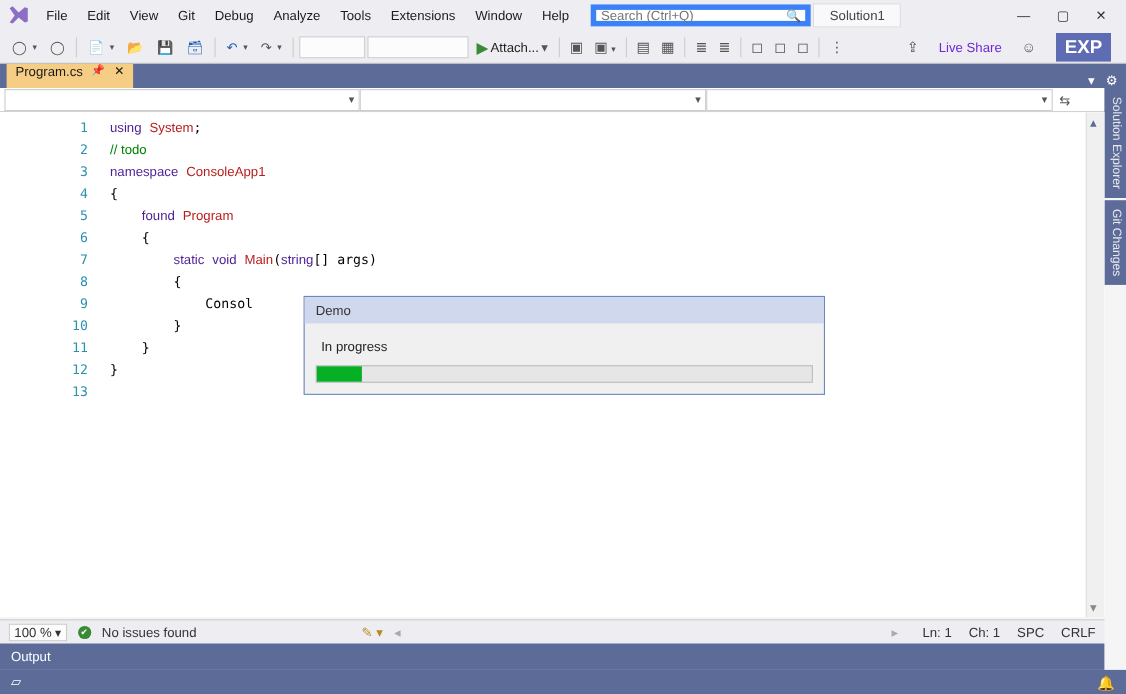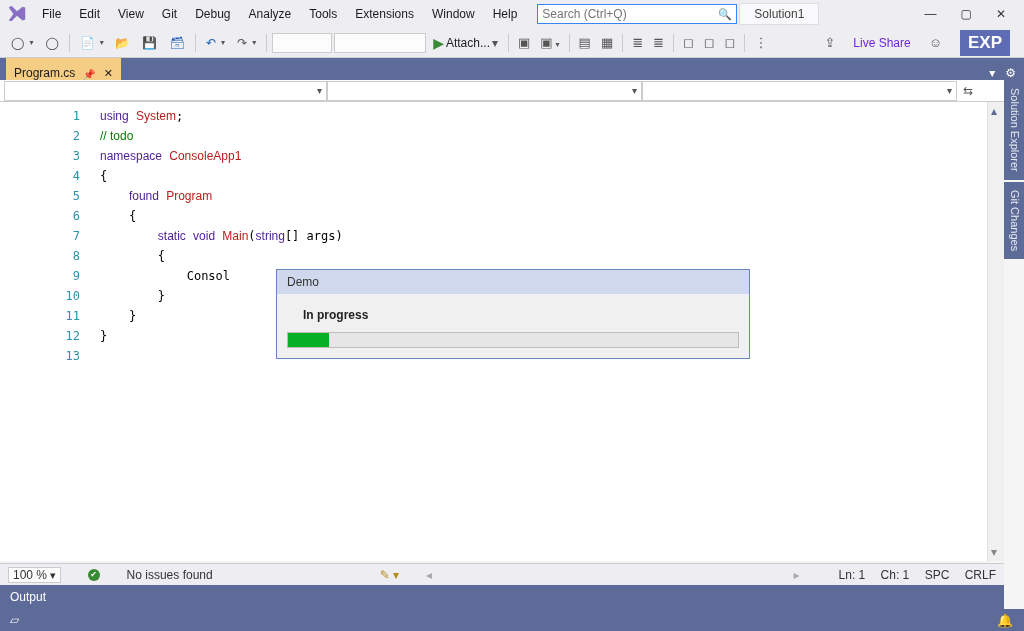--- a/index.html
+++ b/index.html
@@ -2,21 +2,21 @@
 <html><head>
 <meta charset="utf-8">
 <style>
 * { margin:0; padding:0; box-sizing:border-box; font-family:"Segoe UI",Arial,sans-serif; font-size:12px; }
 body { width:1024px; height:631px; background:#f5f5f5; overflow:hidden; position:relative; }
 
 
 .menubar { height:28px; background:#eeeef2; display:flex; align-items:center; padding:0 6px; gap:2px; color:#1b1b1b; }
 .vs-logo { width:22px; height:22px; margin-right:4px; }
 .menu-item { padding:4px 8px; color:#1b1b1b; cursor:default; }
-.search-box { margin-left:10px; width:200px; height:20px; border:1px solid #3b82f6; background:#fff; display:flex; align-items:center; justify-content:space-between; padding:0 4px; }
+.search-box { margin-left:10px; width:200px; height:20px; border:5px solid #3b82f6; background:#fff; display:flex; align-items:center; justify-content:space-between; padding:0 4px; }
 .search-box input { border:none; outline:none; width:160px; font-size:12px; color:#666; background:transparent; }
 .search-icon { font-size:11px; color:#333; }
 .solution-badge { padding:3px 14px; color:#444; background:#f9f9fb; border:1px solid #ddd; }
 .win-ctrls { margin-left:auto; display:flex; gap:24px; padding-right:12px; color:#333; }
 
 
 .toolbar { height:30px; background:#eeeef2; display:flex; align-items:center; padding:0 6px; gap:2px; color:#1b1b1b; border-bottom:1px solid #ccc; }
 .tb-btn { padding:2px 5px; display:inline-flex; align-items:center; gap:2px; color:#555; font-size:12px; }
 .tb-sep { width:1px; height:18px; background:#ccc; margin:0 3px; }
 .tb-dd::after { content:"▾"; font-size:8px; margin-left:3px; color:#555; }
@@ -24,21 +24,21 @@
 .tb-combo.wide { width:92px; }
 .play-icon { color:#388a34; font-size:14px; }
 .attach-lbl { color:#222; }
 .tb-icon { color:#555; font-size:13px; padding:0 4px; }
 .liveshare-box { margin-left:auto; display:flex; align-items:center; gap:14px; padding-right:8px; }
 .liveshare-lbl { color:#6d28d9; }
 .exp-badge { background:#5e6db3; color:#fff; padding:3px 8px; font-weight:bold; font-size:17px; }
 
 
 .tab-strip { height:22px; background:#5d6b99; display:flex; align-items:flex-end; }
-.file-tab { height:22px; background:#f5cd84; padding:0 8px; display:flex; align-items:flex-end; gap:8px; font-size:12px; color:#1b1b1b; margin-left:6px; }
+.file-tab { height:22px; background:#f5cd84; padding:0 8px; display:flex; align-items:flex-start; gap:8px; font-size:12px; color:#1b1b1b; margin-left:6px; }
 .tab-pin { font-size:10px; }
 .tab-close { font-size:11px; }
 .tab-strip-spacer { flex:1; }
 .tab-strip-right { display:flex; align-items:center; gap:10px; padding-right:8px; color:#fff; font-size:11px; }
 
 
 .navbar { height:22px; background:#fff; border-bottom:1px solid #ccc; display:flex; align-items:center; }
 .nav-combo { height:20px; border:1px solid #ccc; background:#fff; display:flex; align-items:center; justify-content:flex-end; padding-right:4px; font-size:10px; color:#555; }
 .nav-combo.c1 { width:323px; margin-left:4px; }
 .nav-combo.c2 { width:315px; }
@@ -60,26 +60,26 @@
 
 
 .vscroll { position:absolute; right:0; top:0; bottom:0; width:17px; background:#f0f0f0; border-left:1px solid #e0e0e0; }
 .vscroll .up::before { content:"▴"; color:#5d6b99; position:absolute; top:2px; left:3px; }
 .vscroll .dn::before { content:"▾"; color:#888; position:absolute; bottom:2px; left:3px; }
 
 
 .dialog { position:absolute; left:276px; top:269px; width:474px; background:#f0f0f0; border:1px solid #6a85c0; }
 .dialog-title { background:#cfd8ec; padding:5px 10px; color:#333; }
 .dialog-body { padding:10px; }
-.dialog-row { margin:4px 16px; color:#222;font-weight:bold; }
+.dialog-row { margin:4px 5px; color:#222; }
 .progress-track { height:16px; background:#e6e6e6; border:1px solid #bcbcbc; margin-top:10px; }
 .progress-fill { height:100%; background:#06b025; width:9%; }
 
 
-.edit-status { position:absolute; left:0; right:20px; bottom:46px; height:22px; background:#eeeef2; border-top:1px solid #ccc; display:flex; align-items:center; padding:0 8px; gap:27px; color:#333; }
+.edit-status { position:absolute; left:0; right:20px; bottom:46px; height:22px; background:#eeeef2; border-top:1px solid #ccc; display:flex; align-items:center; padding:0 8px; gap:10px; color:#333; }
 .zoom-combo { border:1px solid #ccc; padding:0 4px; font-size:11px; background:#fcfcfc; }
 .ok-icon { width:12px; height:12px; border-radius:50%; background:#388a34; display:inline-flex; align-items:center; justify-content:center; color:#fff; font-size:8px; }
 .edit-status .spacer { flex:1; }
 .caret-info span { margin-left:12px; }
 
 
 .output-hdr { position:absolute; left:0; right:20px; bottom:22px; height:24px; background:#5d6b99; color:#fff; display:flex; align-items:center; padding:0 10px; }
 
 
 .statusbar { position:absolute; left:0; right:0; bottom:0; height:22px; background:#5d6b99; color:#fff; display:flex; align-items:center; padding:0 10px; justify-content:space-between; }

